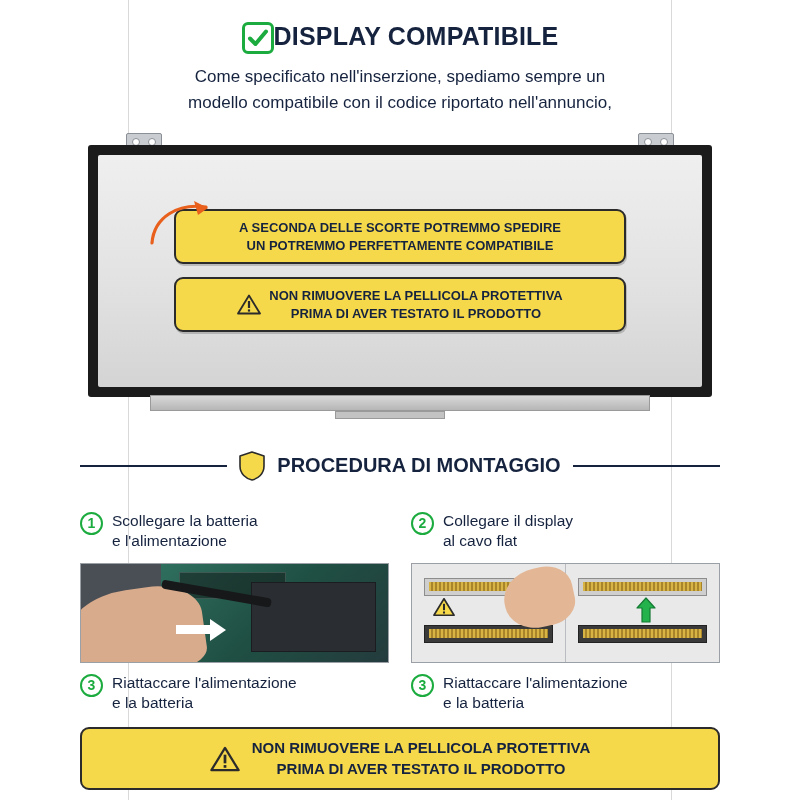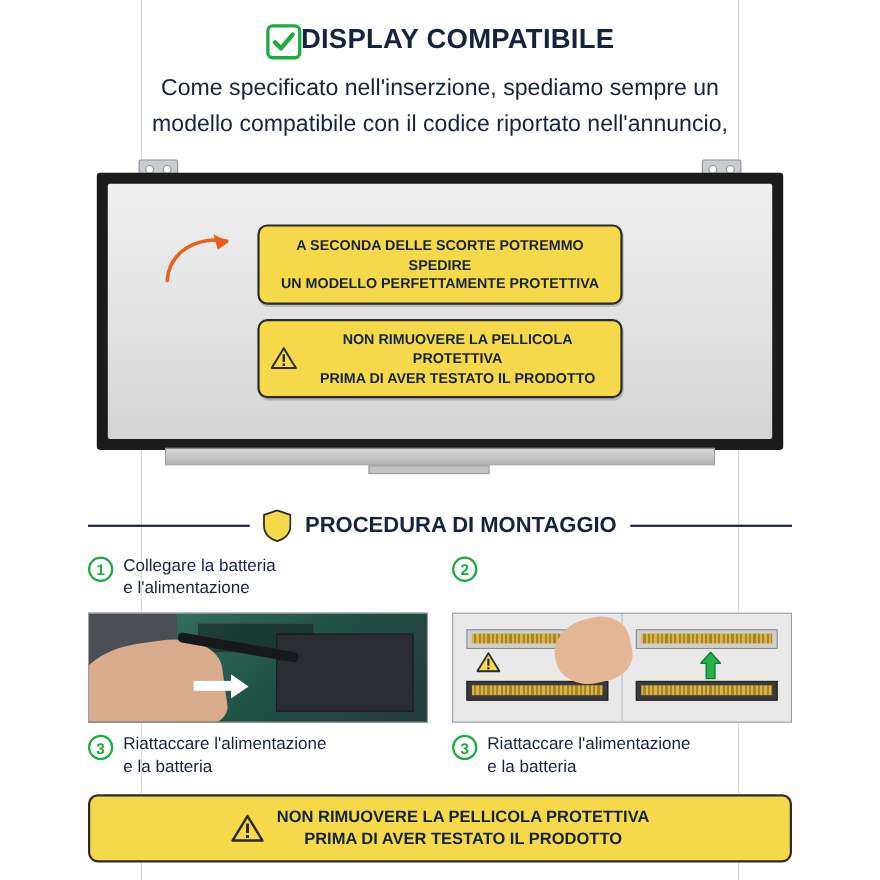--- a/index.html
+++ b/index.html
@@ -59,21 +59,21 @@
   }
   .check-box-icon svg { display: block; }
   .header-title {
     font-size: 25px;
     font-weight: bold;
     color: #16233f;
     letter-spacing: 0.2px;
   }
   .intro {
     text-align: center;
-    font-size: 21px;
+    font-size: 17px;
     line-height: 1.55;
     color: #16233f;
     padding: 0 18px;
     margin-bottom: 16px;
   }
 
   
   .display-wrap {
     position: relative;
     width: 640px;
@@ -130,21 +130,21 @@
     box-sizing: border-box;
   }
   .arrow-curve {
     position: absolute;
     left: 50px;
     top: 44px;
     width: 70px;
     height: 46px;
   }
   .callout {
-    width: 332px;
+    width: 452px;
     background: #f6d94a;
     border: 2px solid #2b2b2b;
     border-radius: 9px;
     padding: 8px 10px;
     text-align: center;
     font-size: 13px;
     font-weight: bold;
     color: #16233f;
     line-height: 1.35;
     box-sizing: border-box;
@@ -177,21 +177,21 @@
     background: #c3c3c3;
     border: 1px solid #9a9a9a;
     box-sizing: border-box;
   }
 
   
   .section-head {
     display: flex;
     align-items: center;
     gap: 12px;
-    margin: 18px auto 12px auto;
+    margin: 18px auto 30px auto;
     width: 640px;
   }
   .rule {
     flex: 1;
     height: 2px;
     background: #16233f;
   }
   .shield-icon { width: 26px; height: 30px; display:block; }
   .section-title {
     font-size: 20px;
@@ -360,21 +360,21 @@
       <div class="panel">
         <div class="panel-screen">
 
           <svg class="arrow-curve" viewBox="0 0 70 46" aria-hidden="true">
             <path d="M4 44 C 6 18, 30 4, 58 8" fill="none" stroke="#e8601c" stroke-width="3.2" stroke-linecap="round"></path>
             <path d="M60 9 L46 2 L50 16 Z" fill="#e8601c"></path>
           </svg>
 
           <div class="callout">
             <div>A SECONDA DELLE SCORTE POTREMMO SPEDIRE</div>
-            <div>UN MODELLO PERFETTAMENTE PROTETTIVA</div>
+            <div>UN POTREMMO PERFETTAMENTE COMPATIBILE</div>
           </div>
 
           <div class="callout">
             <div class="warn-row">
               <span>
                 <svg class="tri" width="24" height="21" viewBox="0 0 24 21" aria-hidden="true">
                   <path d="M12 1.5 L23 19.5 L1 19.5 Z" fill="#f6d94a" stroke="#2b2b2b" stroke-width="1.8" stroke-linejoin="round"></path>
                   <rect x="10.9" y="7" width="2.2" height="7" fill="#2b2b2b"></rect>
                   <rect x="10.9" y="15.4" width="2.2" height="2.2" fill="#2b2b2b"></rect>
                 </svg>
@@ -401,27 +401,31 @@
       </span>
       <span class="section-title">PROCEDURA DI MONTAGGIO</span>
       <span class="rule"></span>
     </div>
 
     <div class="steps">
 
       <div class="step">
         <span class="step-num">1</span>
         <span class="step-text">
-          <span style="display:block">Collegare la batteria</span>
+          <span style="display:block">Scollegare la batteria</span>
           <span style="display:block">e l'alimentazione</span>
         </span>
       </div>
 
       <div class="step">
         <span class="step-num">2</span>
+        <span class="step-text">
+          <span style="display:block">Collegare il display</span>
+          <span style="display:block">al cavo flat</span>
+        </span>
       </div>
 
       <div class="photo photo-a">
         <div class="board"></div>
         <div class="chips"></div>
         <div class="battery"></div>
         <div class="hand"></div>
         <div class="tool"></div>
         <div class="arrow-white-tail"></div>
         <div class="arrow-white"></div>

